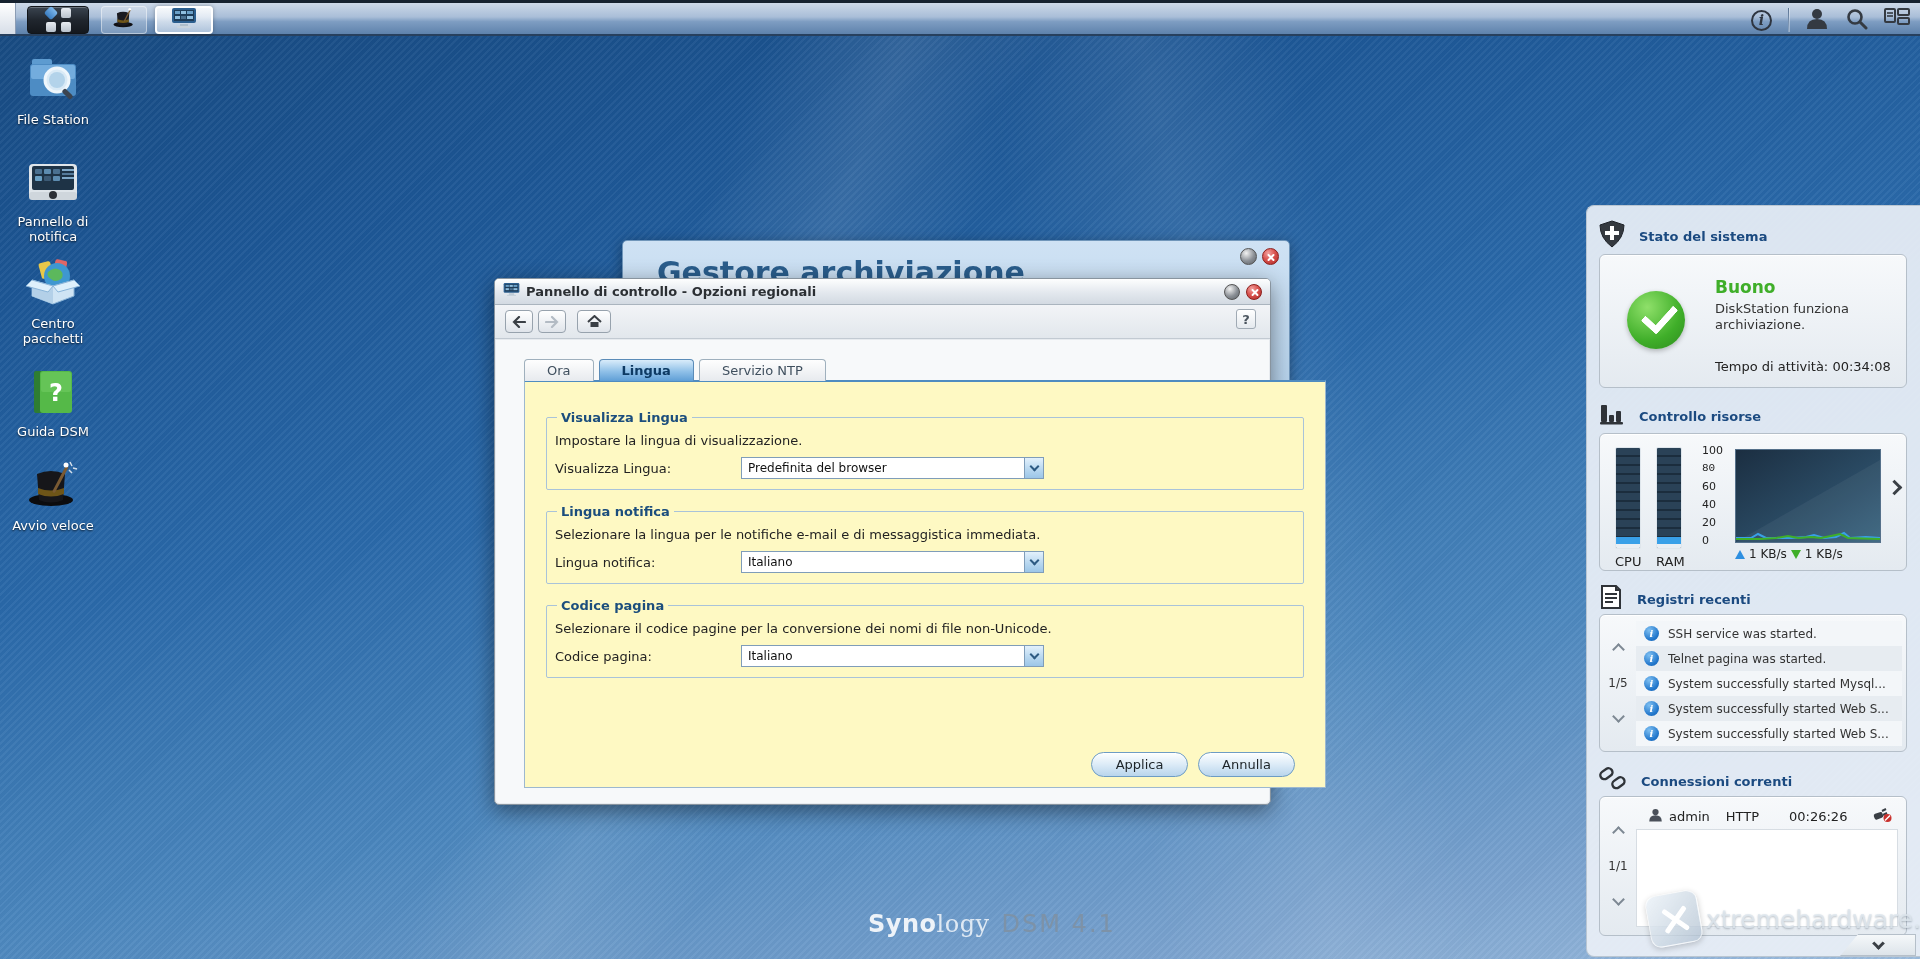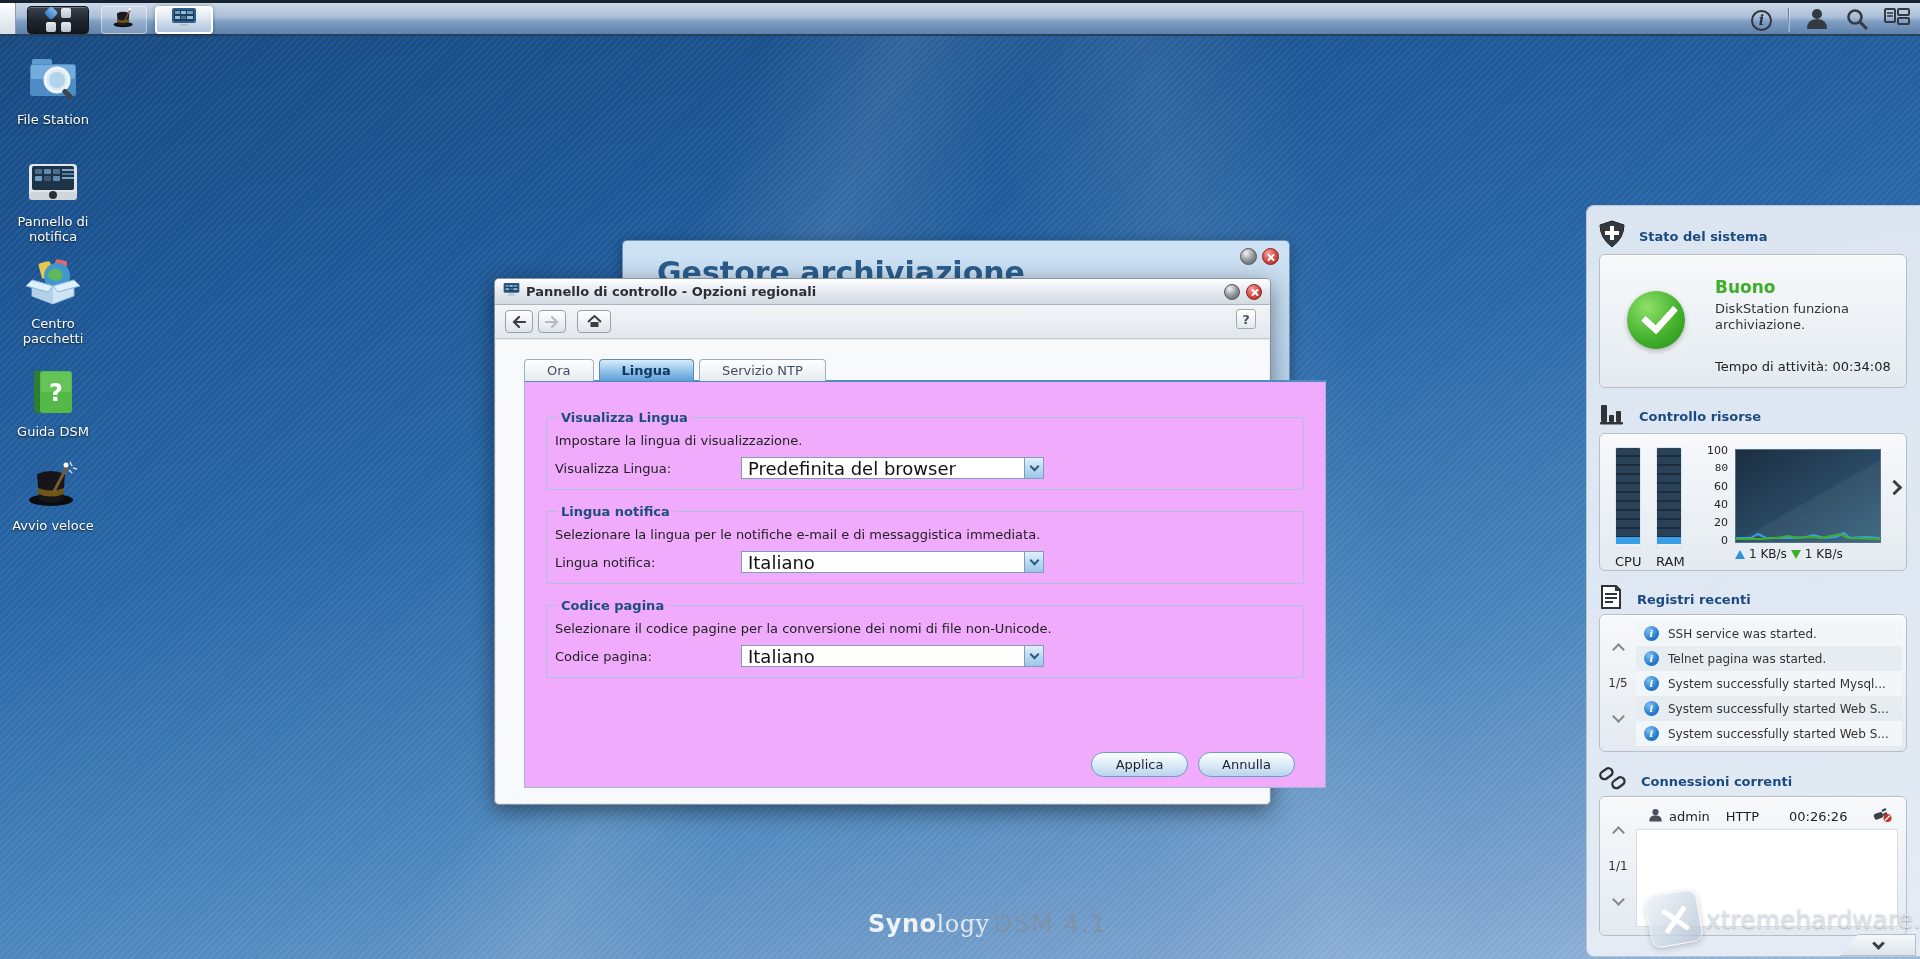--- a/index.html
+++ b/index.html
@@ -77,30 +77,30 @@
   .help-btn{ position:absolute; right:14px; top:30px; width:20px; height:20px; border:1px solid #a0aab4; border-radius:3px;
     background:linear-gradient(#ffffff,#e4e9ee); font-size:13px; font-weight:bold; color:#4a545e;
     display:flex; align-items:center; justify-content:center; }
   .dlg-body{ position:absolute; left:1px; top:61px; right:1px; bottom:1px; background:#f7f9fa; border-radius:0 0 4px 4px; }
 
   .tabs{ position:absolute; left:28px; top:19px; display:flex; gap:5px; }
   .tab{ height:22px; padding:0 22px; display:flex; align-items:center; font-size:13px; color:#3f4f5e;
     border:1px solid #9fb0bd; border-bottom:none; border-radius:4px 4px 0 0;
     background:linear-gradient(#fefefe,#e7eaee); position:relative; z-index:2; }
   .tab.active{ background:linear-gradient(#d9ecfa,#8fc0e8 55%,#5f9fd6); color:#0d3a63; font-weight:bold; border-color:#5b8cb8; }
-  .tabpanel{ position:absolute; left:28px; top:40px; width:802px; height:408px; background:#f0abfc;
+  .tabpanel{ position:absolute; left:28px; top:40px; width:802px; height:408px; background:#fef9c3;
     border:1px solid #9cb8cf; border-top:2px solid #4f8cc0; }
 
   .fset{ position:absolute; left:21px; width:758px; border:1px solid #a9c3d9; border-radius:2px; padding:2px 8px 10px 8px; }
   .fset legend{ font-size:13px; font-weight:bold; color:#1c4e7d; padding:0 4px; margin-left:2px; }
   .fset .desc{ font-size:13px; color:#222; margin:6px 0 9px 0; }
   .frow{ display:flex; align-items:center; }
   .frow .flabel{ width:186px; font-size:13px; color:#222; flex:none; }
   .selectbox{ width:303px; height:22px; border:1px solid #7f9db9; background:#fff; display:flex; align-items:center; position:relative; }
-  .selectbox .val{ flex:1; font-size:18px; color:#111; padding:0 6px; white-space:nowrap; overflow:hidden; }
+  .selectbox .val{ flex:1; font-size:12px; color:#111; padding:0 6px; white-space:nowrap; overflow:hidden; }
   .selectbox .arrow{ width:19px; height:20px; border-left:1px solid #7f9db9;
     background:linear-gradient(#e3f1fc,#b9d8f0 55%,#9cc6e8); display:flex; align-items:center; justify-content:center; }
   .chev{ display:inline-block; width:7px; height:7px; border-right:2px solid #2d5a82; border-bottom:2px solid #2d5a82; transform:rotate(45deg); margin-top:-3px; }
 
   .pill-btn{ position:absolute; width:97px; height:25px; border:1px solid #6d9cc4; border-radius:13px;
     background:linear-gradient(#fdfeff,#dcebf7 50%,#b9d5ec); font-size:13px; color:#1d2428;
     display:flex; align-items:center; justify-content:center; box-shadow:inset 0 1px 0 #fff; }
 
   
   .widget{ position:absolute; left:1586px; top:205px; width:334px; height:752px; z-index:5;
@@ -116,21 +116,21 @@
     border-left:7px solid #fff; border-bottom:7px solid #fff; transform:rotate(-48deg); border-radius:2px; }
   .status-good{ position:absolute; left:115px; top:22px; font-size:17px; font-weight:bold; color:#3fae29; }
   .status-desc{ position:absolute; left:115px; top:46px; font-size:13px; color:#333; width:170px; line-height:16px; }
   .uptime{ position:absolute; left:115px; top:104px; font-size:13px; color:#222; }
 
   .meter{ position:absolute; top:13px; width:26px; height:102px; border:1px solid #dfe6ec; border-radius:2px;
     background:repeating-linear-gradient(#2a4257 0 7px, #1b2d3d 7px 9px); overflow:hidden; }
   .meter .fill{ position:absolute; left:0; right:0; bottom:4px; background:#39a0e8; }
   .meter .base{ position:absolute; left:0; right:0; bottom:0; height:4px; background:#e8eef4; }
   .meter-lbl{ position:absolute; top:120px; font-size:13px; color:#222; width:26px; text-align:center; }
-  .axis{ position:absolute; font-size:11px; color:#222; width:26px; text-align:right; }
+  .axis{ position:absolute; font-size:11px; color:#222; width:26px; }
   .netgraph{ position:absolute; left:135px; top:15px; width:146px; height:94px; border:1px solid #55708a; }
   .speedrow{ position:absolute; left:135px; top:113px; display:flex; align-items:center; gap:4px; font-size:12px; color:#222; }
   .tri-up{ width:0; height:0; border-left:5px solid transparent; border-right:5px solid transparent; border-bottom:9px solid #2e8fe0; }
   .tri-down{ width:0; height:0; border-left:5px solid transparent; border-right:5px solid transparent; border-top:9px solid #3fae29; }
   .more-chev{ position:absolute; right:6px; top:48px; width:11px; height:11px;
     border-right:3px solid #3a3f45; border-bottom:3px solid #3a3f45; transform:rotate(-45deg); }
 
   .pager{ position:absolute; left:0; top:0; bottom:0; width:36px; display:flex; flex-direction:column; align-items:center; justify-content:center; gap:22px; }
   .pchev{ width:9px; height:9px; border-right:2px solid #7d8893; border-bottom:2px solid #7d8893; }
   .pchev.up{ transform:rotate(-135deg); } .pchev.down{ transform:rotate(45deg); }
@@ -145,21 +145,21 @@
   .connlist{ position:absolute; left:36px; top:32px; width:262px; bottom:8px; background:#fff; border:1px solid #d7dde3; }
   .wchevtab{ position:absolute; right:4px; bottom:0; width:76px; height:22px; background:linear-gradient(#f5f8fa,#dde4ea);
     border:1px solid #b5bfc9; clip-path:polygon(24% 0, 100% 0, 100% 100%, 0 100%);
     display:flex; align-items:center; justify-content:center; }
   .wchevtab .c{ width:9px; height:9px; border-right:3px solid #3a3f45; border-bottom:3px solid #3a3f45; transform:rotate(45deg); margin-top:-4px; }
 
   
   .syno-mark{ position:absolute; left:868px; top:910px; z-index:3; font-size:24px; letter-spacing:0.5px; }
   .syno-mark .b{ font-weight:bold; color:rgba(255,255,255,0.88); }
   .syno-mark .l{ font-family:"DejaVu Serif",serif; color:rgba(255,255,255,0.78); }
-  .syno-mark .v{ color:rgba(125,145,165,0.95); margin-left:4px; letter-spacing:2px; }
+  .syno-mark .v{ color:rgba(125,145,165,0.95); margin-left:12px; letter-spacing:2px; }
   .xhw{ position:absolute; left:1648px; top:893px; z-index:7; display:flex; align-items:center; gap:6px; }
   .xhw .tile{ width:52px; height:52px; border-radius:10px; transform:rotate(-10deg);
     background:linear-gradient(135deg, rgba(235,242,248,0.85), rgba(176,192,208,0.75));
     border:1px solid rgba(255,255,255,0.7); position:relative; box-shadow:0 2px 6px rgba(0,0,0,0.2); }
   .xhw .tile::before,.xhw .tile::after{ content:""; position:absolute; left:24px; top:10px; width:5px; height:32px; background:#fff; border-radius:2px; }
   .xhw .tile::before{ transform:rotate(45deg);} .xhw .tile::after{ transform:rotate(-45deg);}
   .xhw .txt{ font-size:25px; color:rgba(222,230,238,0.82); text-shadow:0 1px 2px rgba(80,95,110,0.4); }
 </style>
 </head>
 <body>

